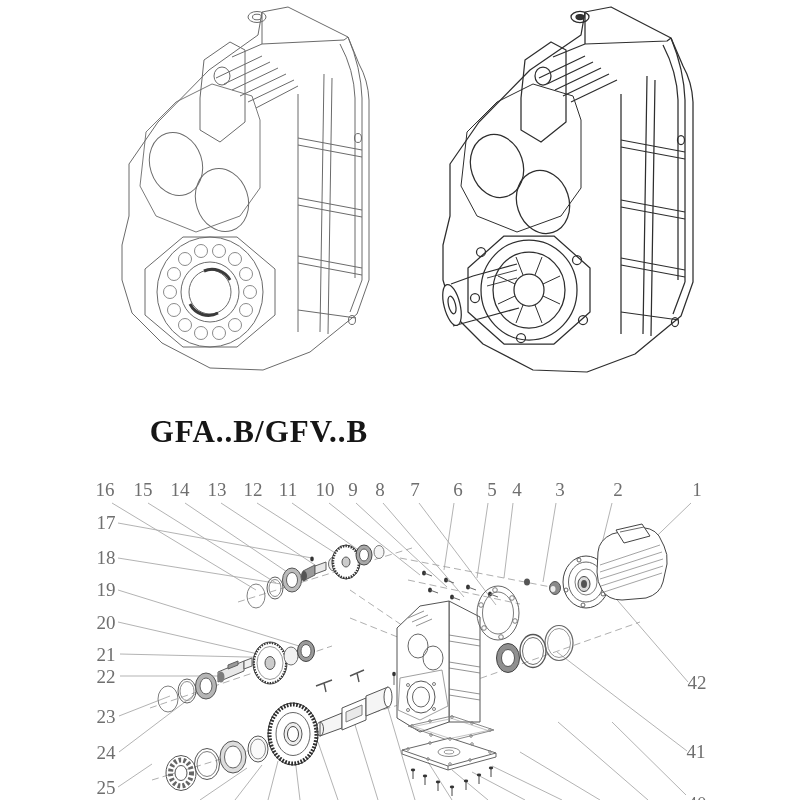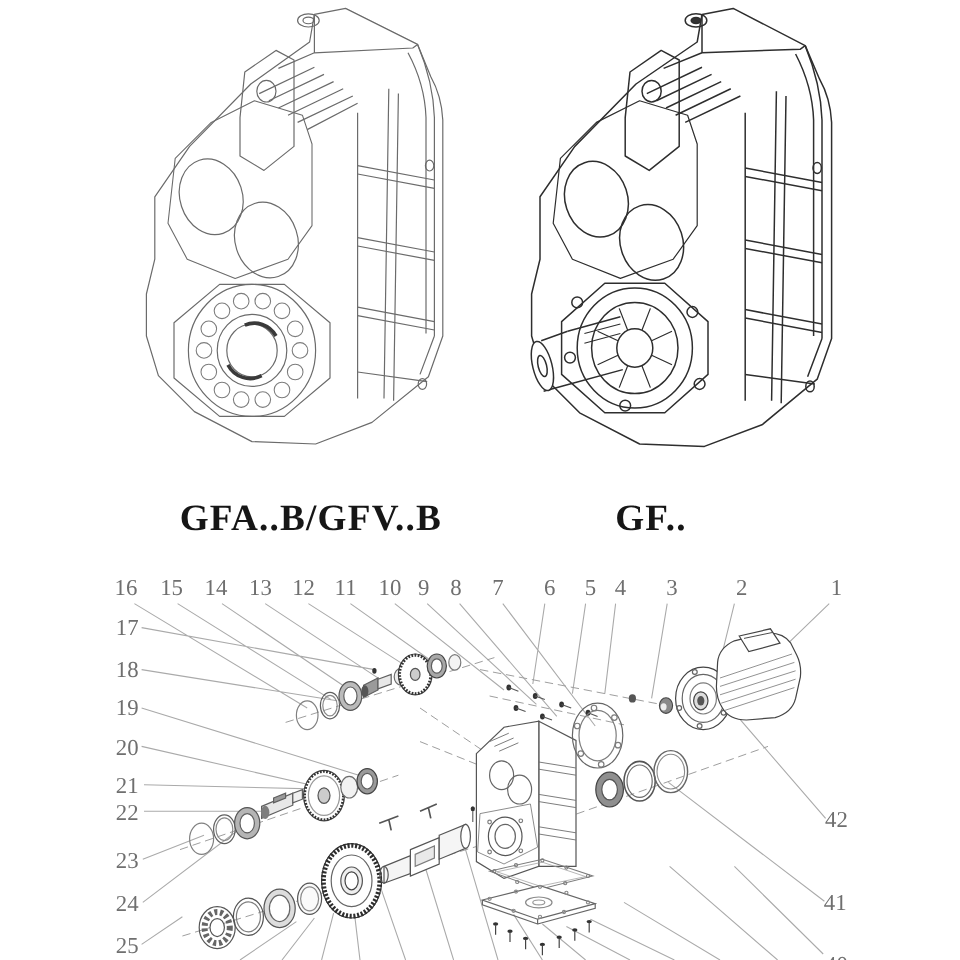--- a/index.html
+++ b/index.html
@@ -100,21 +100,20 @@
         <path d="M92,262 L48,274 M94,306 L50,318"></path>
         <path d="M48,274 L26,282 M50,318 L28,324"></path>
         <ellipse cx="27" cy="303" rx="8" ry="21" transform="rotate(-14 27 303)" fill="#fff"></ellipse>
         <ellipse cx="27" cy="303" rx="3.5" ry="9" transform="rotate(-14 27 303)"></ellipse>
         <path d="M62,276 L92,268 M62,284 L92,276" stroke-width="0.9"></path>
       </g>
     </g>
   </svg>
 
   <div class="caption" style="left:118px;top:414px;width:282px">GFA..B/GFV..B</div>
-  <div class="caption" style="left:445px;top:414px;width:195px">GF..</div>
 
   <svg class="fig" style="left:0;top:470px" width="800" height="330" viewBox="0 0 800 330">
 
     <path stroke="#aaaaaa" stroke-width="0.9" fill="none" d="
       M112,33 L256,120 M148,33 L276,113 M185,33 L293,106 M221,33 L318,97 M257,33 L343,88
       M292,33 L364,84 M329,33 L420,105 M356,33 L447,117 M383,33 L464,127 M419,33 L496,135
       M454,33 L444,100 M488,33 L477,108 M513,33 L504,108 M556,33 L543,112 M612,33 L596,98 M691,33 L634,88
       M118,53 L312,88 M118,88 L281,114 M118,120 L299,176 M118,152 L258,184 M120,184 L288,188
       M120,206 L226,206 M119,246 L170,226 M119,282 L206,216 M118,317 L152,294
       M688,212 L612,124 M687,281 L557,182 M686,325 L612,252"></path>

